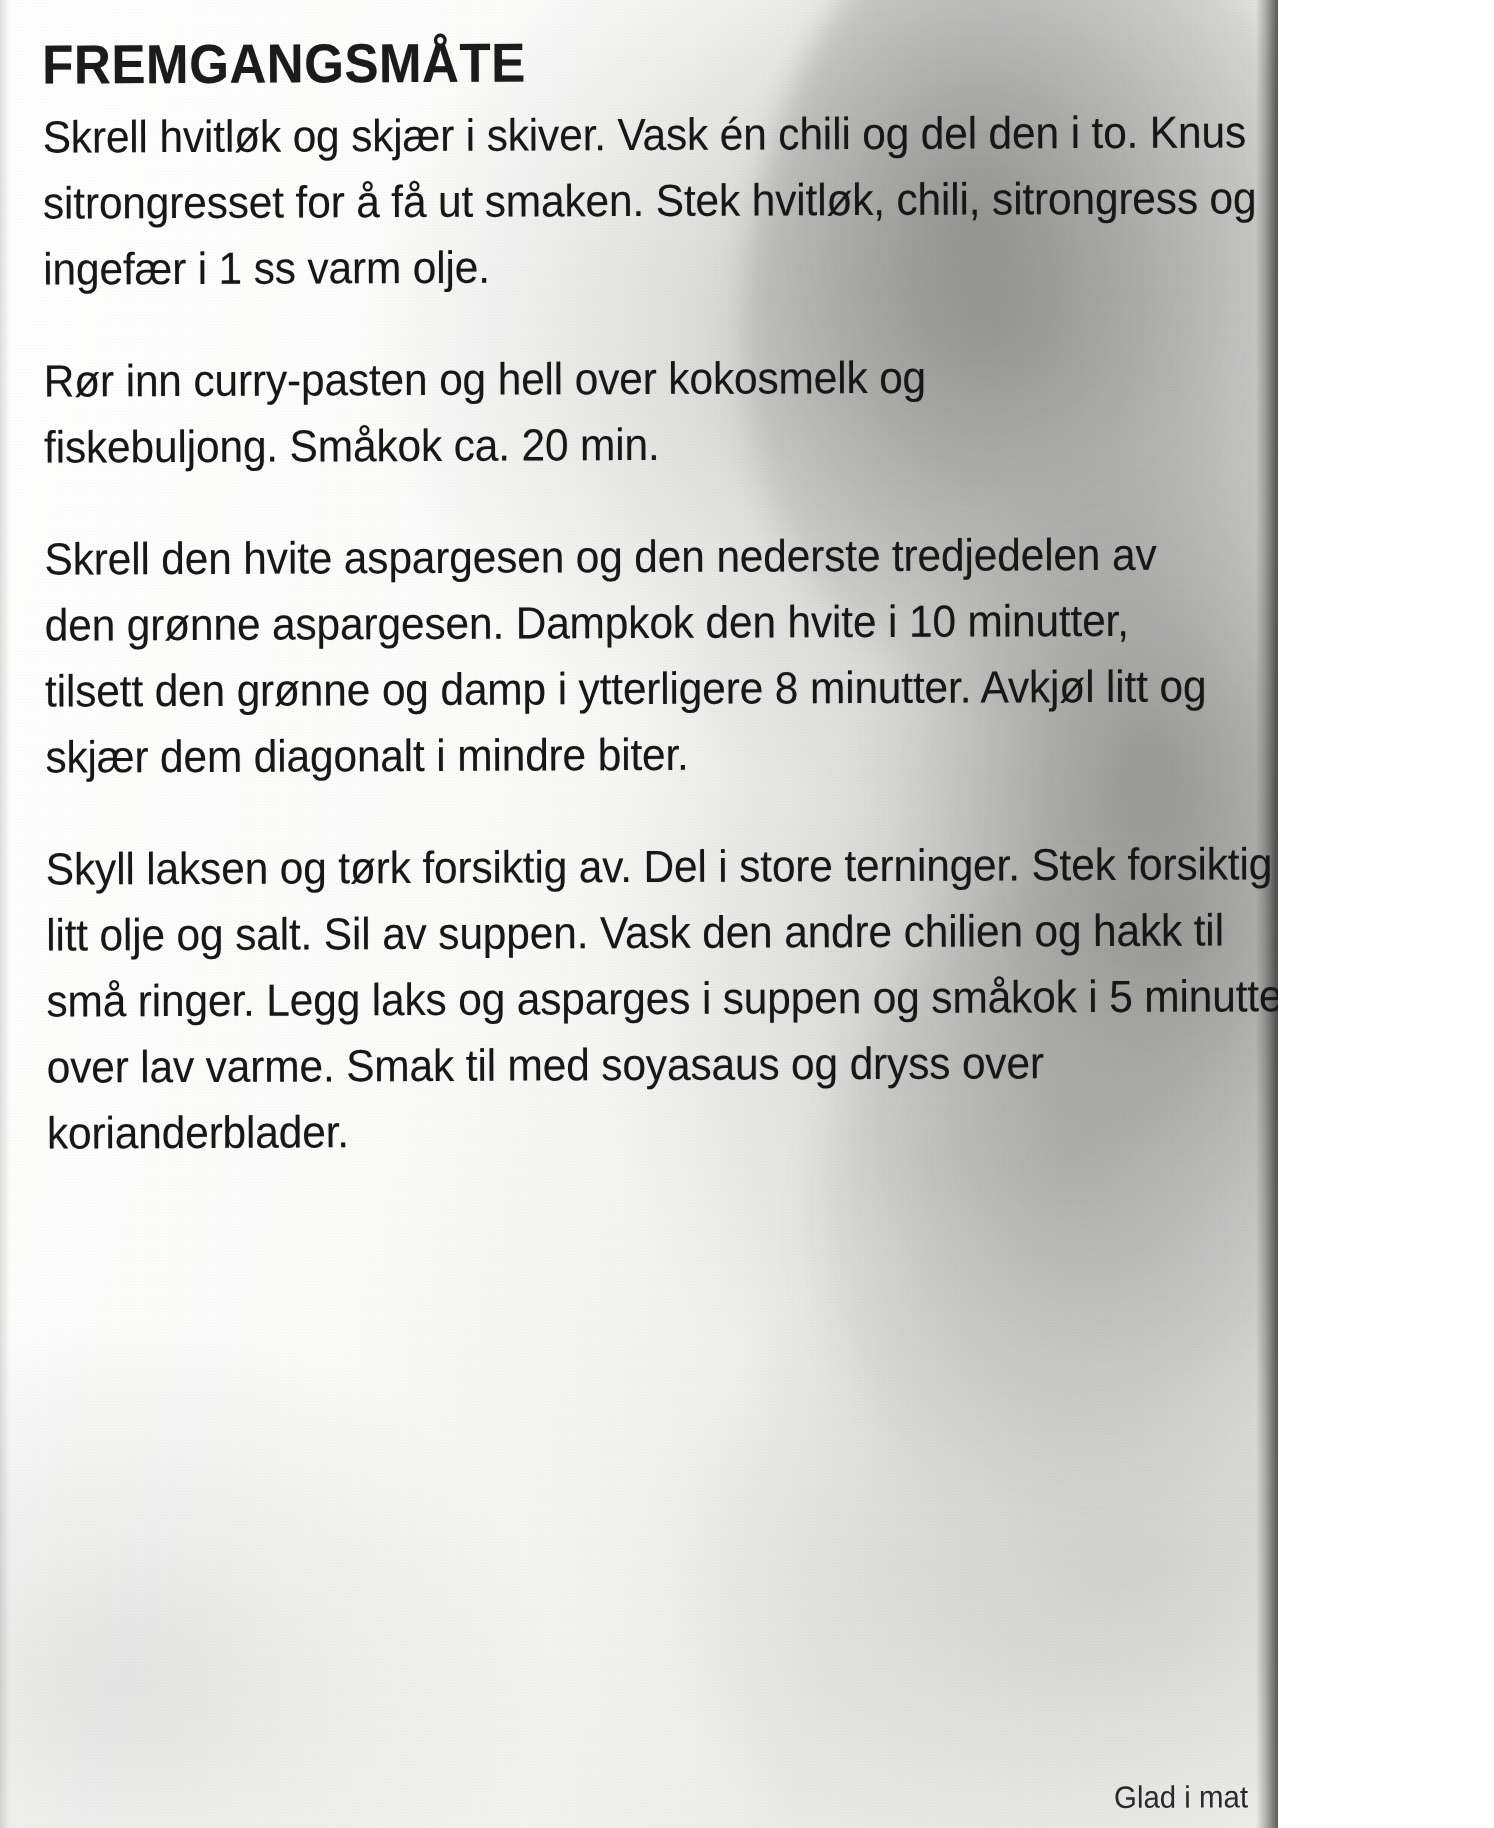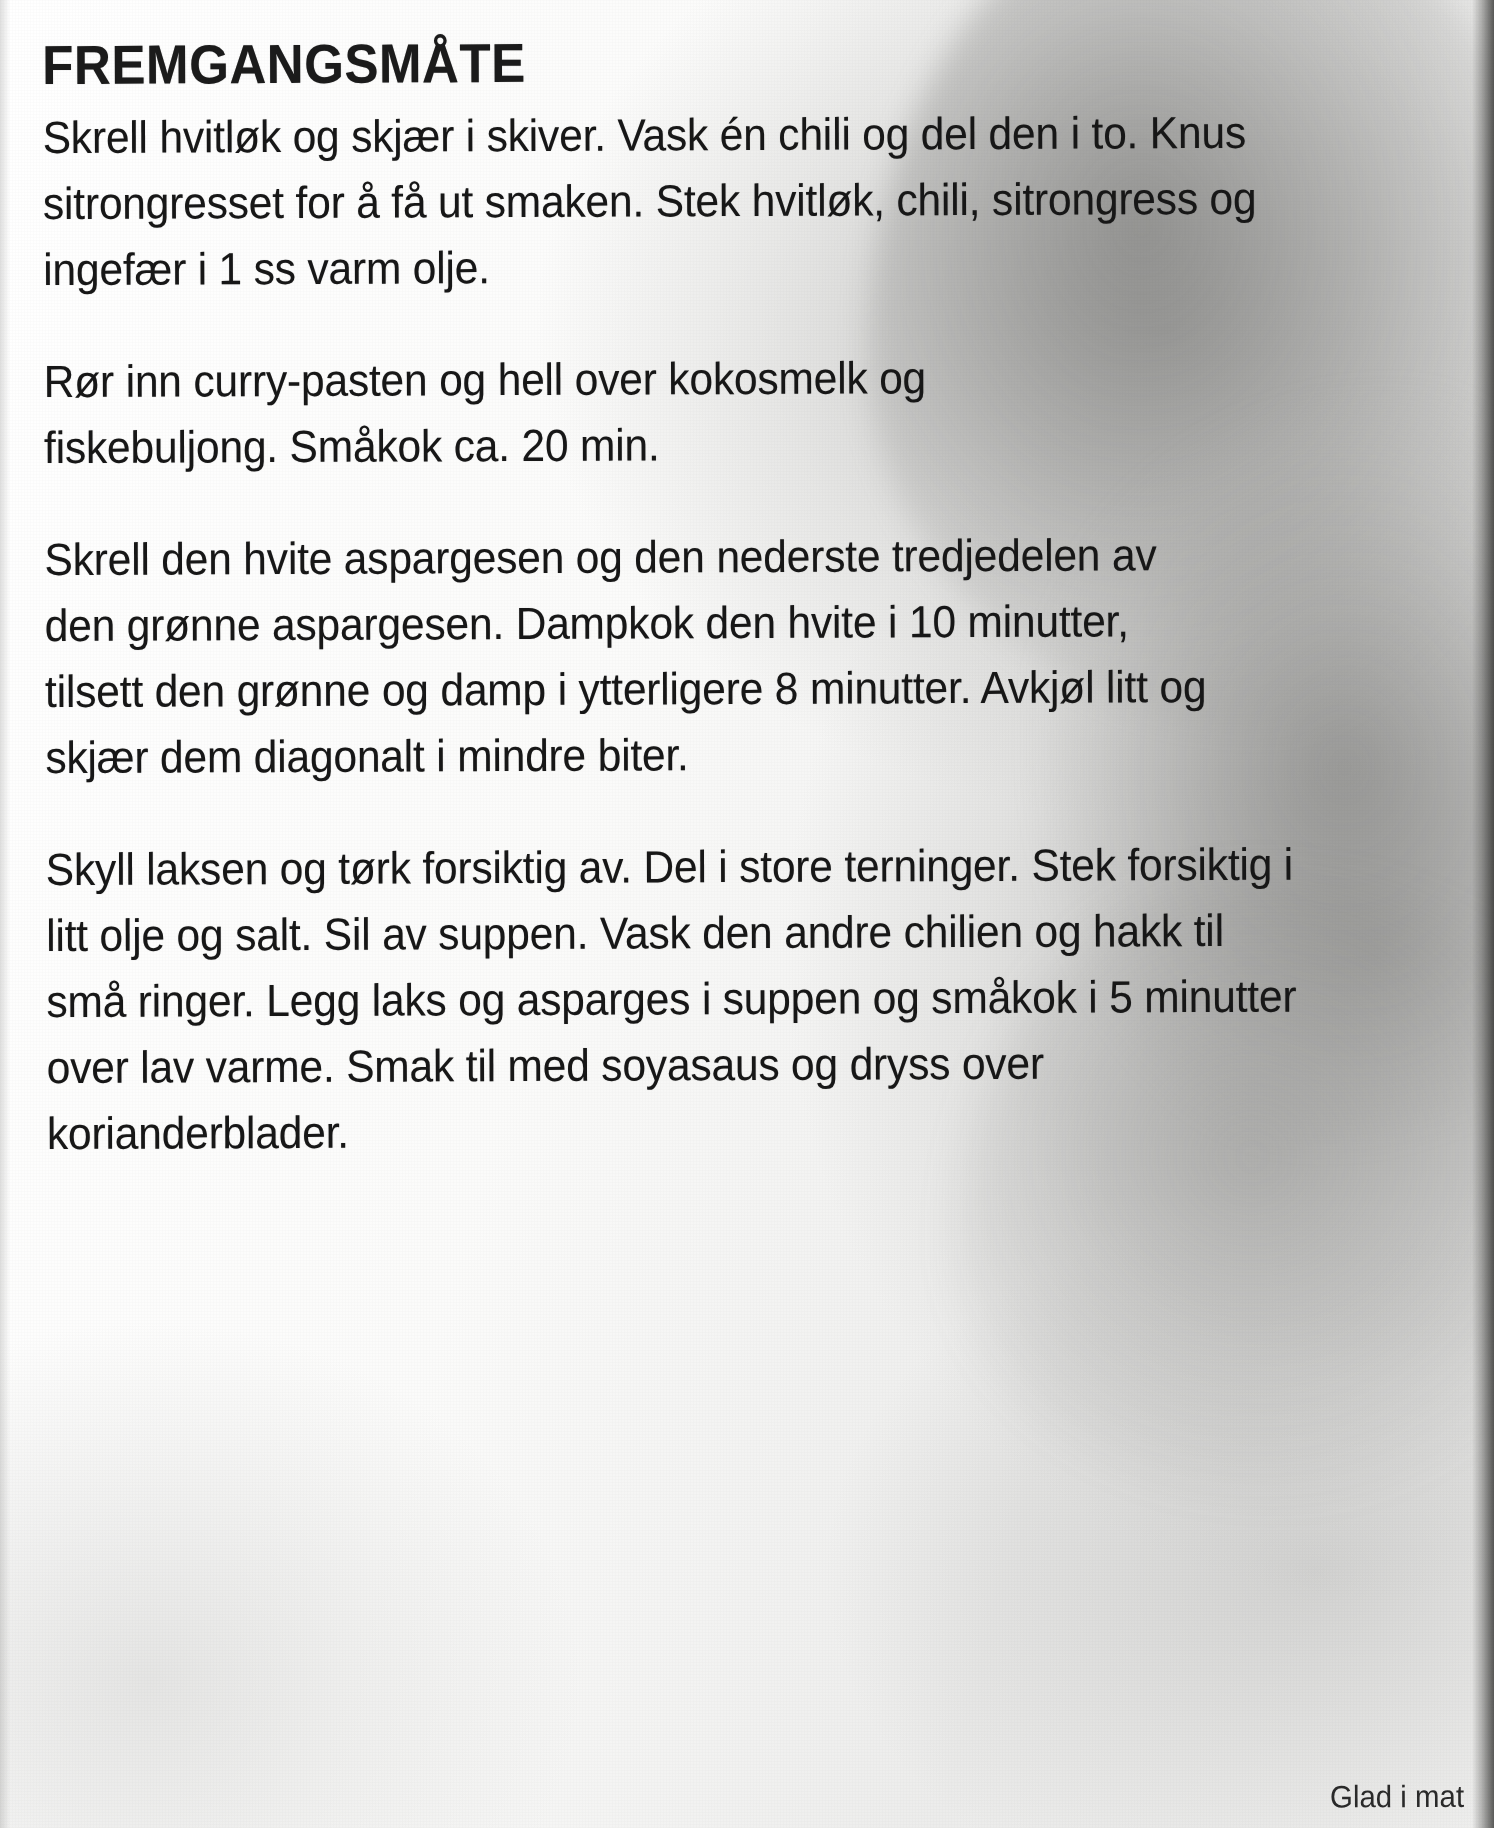--- a/index.html
+++ b/index.html
@@ -9,21 +9,21 @@
   }
   body {
     width: 1494px;
     height: 1828px;
     overflow: hidden;
     font-family: "Liberation Sans", sans-serif;
   }
 
   #page {
     position: relative;
-    width: 1494px;
+    width: 1278px;
     height: 1828px;
     background: #7dd3fc;
     overflow: hidden;
   }
 
   
   .bg-base {
     position: absolute;
     inset: 0;
     background:

